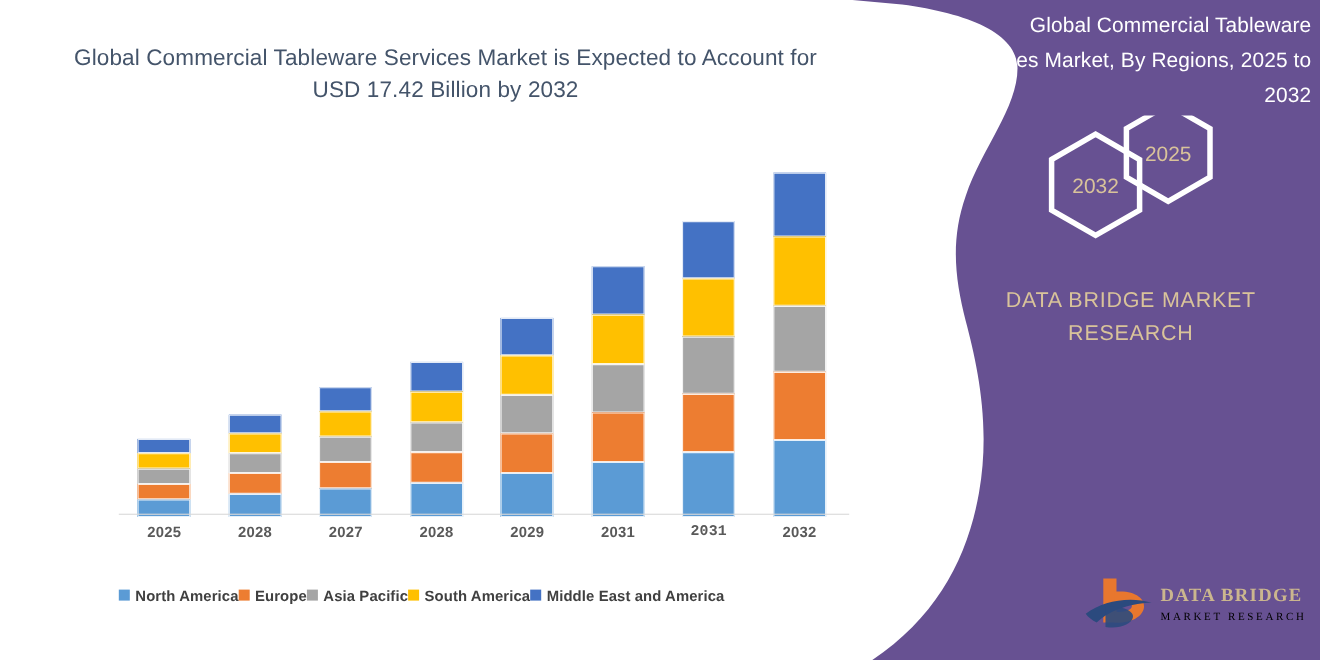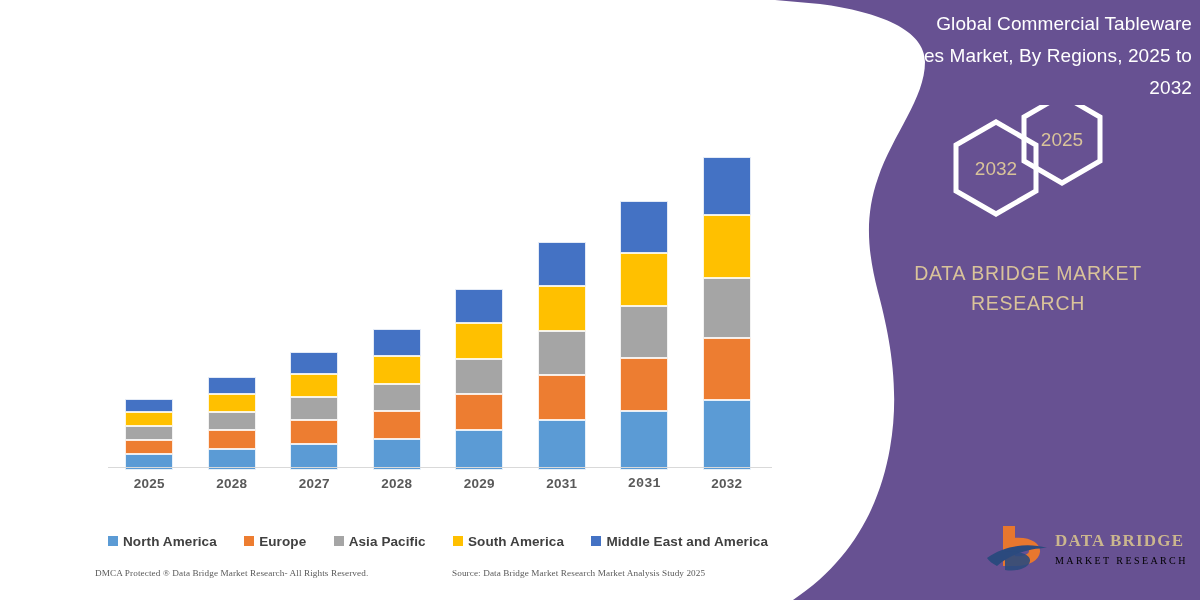--- a/index.html
+++ b/index.html
@@ -41,21 +41,21 @@
   .seg.halo{box-shadow:0 0 0 1px rgba(255,255,255,0.85) inset;}
 
   #x-labels{position:absolute;left:108px;top:476px;width:660px;height:22px;}
   .x-label{
     position:absolute;width:48px;text-align:center;
     color:#595959;font-size:13.5px;font-weight:bold;letter-spacing:.2px;
   }
 
   #legend{
     position:absolute;left:108px;top:530px;width:660px;height:22px;
-    display:flex;align-items:center;justify-content:space-between;gap:14px;
+    display:flex;align-items:center;justify-content:flex-start;
     white-space:nowrap;
   }
   .legend-item{display:flex;align-items:center;gap:5px;}
   .legend-swatch{width:10px;height:10px;display:inline-block;}
   .legend-label{color:#404040;font-size:13.5px;font-weight:bold;letter-spacing:.1px;}
 
   #footer{position:absolute;left:0;top:568px;width:790px;height:20px;}
   #footer-dmca{
     position:absolute;left:95px;top:0;
     color:#5a5a5a;font-size:9.2px;font-family:"Liberation Serif",serif;letter-spacing:.1px;
@@ -91,20 +91,21 @@
     letter-spacing:1.2px;font-weight:bold;
   }
 </style>
 </head>
 <body>
 
 <div id="canvas">
 
   <div id="chart-area">
 
+    <div id="chart-title">Global Commercial Tableware Services Market is Expected to Account for USD 17.42 Billion by 2032</div>
 
     <div id="plot">
         <div class="bar-group" style="left: 17.25px;">
           <div class="seg halo" style="background: rgb(91, 155, 213); height: 16px;"></div>
           <div class="seg halo" style="background: rgb(237, 125, 49); height: 14px;"></div>
           <div class="seg halo" style="background: rgb(165, 165, 165); height: 14px;"></div>
           <div class="seg halo" style="background: rgb(255, 192, 0); height: 14px;"></div>
           <div class="seg halo" style="background: rgb(68, 114, 196); height: 13px;"></div>
         </div>
         <div class="bar-group" style="left: 99.75px;">
@@ -185,24 +186,20 @@
         <div class="legend-item">
           <span class="legend-swatch" style="background: rgb(255, 192, 0);"></span>
           <span class="legend-label">South America</span>
         </div>
         <div class="legend-item">
           <span class="legend-swatch" style="background: rgb(68, 114, 196);"></span>
           <span class="legend-label">Middle East and America</span>
         </div>
       </div>
 
-    <div id="footer">
-      <div id="footer-dmca">DMCA Protected ® Data Bridge Market Research- All Rights Reserved.</div>
-      <div id="footer-source">Source: Data Bridge Market Research  Market Analysis Study 2025</div>
-    </div>
   </div>
 
   <div id="purple-panel">
     <svg viewBox="0 0 1200 600" xmlns="http://www.w3.org/2000/svg">
       <path d="M 775,0 L 1200,0 L 1200,600 L 793,600
                C 853,560 880,505 890,448
                C 901,386 888,330 878,292
                C 868,253 864,218 878,178
                C 893,134 925,98 925,62
                C 925,30 880,12 820,4 Z" fill="#675192"></path>

